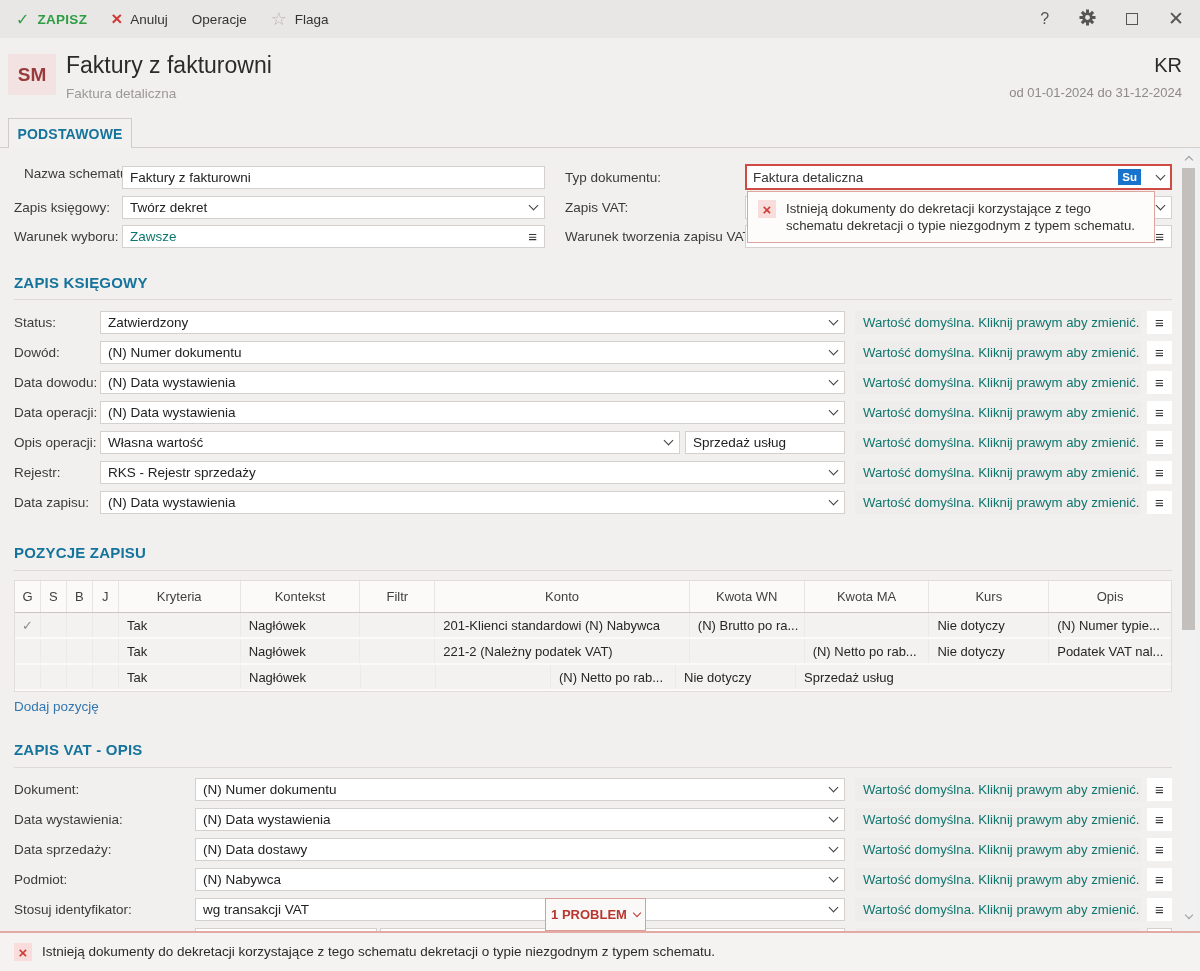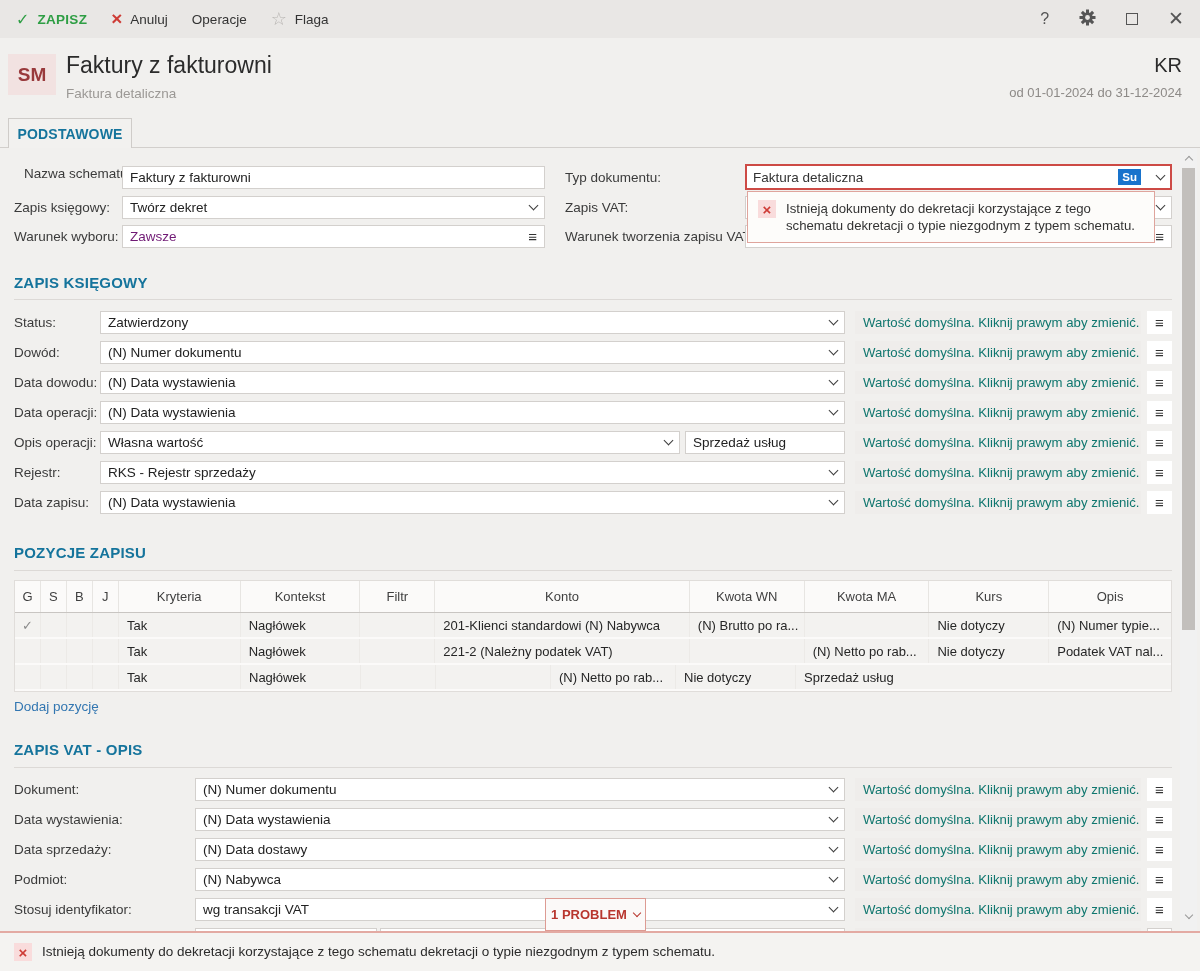--- a/index.html
+++ b/index.html
@@ -38,21 +38,21 @@
     background:#f2f1ef; border:1px solid #cfccc9; border-bottom:none; z-index:2;
     display:flex; align-items:center; justify-content:center;
     color:#15749c; font-weight:700; font-size:14px; letter-spacing:.2px; }
   
   .lbl { position:absolute; height:23px; line-height:23px; color:#3b3b3b; white-space:nowrap; }
   .inp { position:absolute; height:23px; background:#fff; border:1px solid #d3d0cd;
     display:flex; align-items:center; padding:0 7px; color:#222; white-space:nowrap; overflow:hidden; }
   .chev { width:7px; height:7px; border-right:1.6px solid #3c3c3c; border-bottom:1.6px solid #3c3c3c;
     transform:rotate(45deg); margin-left:auto; margin-top:-4px; flex:none; }
   .menu-glyph { font-size:15px; color:#333; margin-left:auto; flex:none; }
-  .link { color:#701a75; }
+  .link { color:#0f766e; }
   .def-panel { position:absolute; left:855px; width:286px; height:23px; background:#efedeb;
     display:flex; align-items:center; padding-left:8px; color:#0f766e; font-size:13.2px; white-space:nowrap; }
   .menu-box { position:absolute; left:1147px; width:25px; height:23px; background:#fff;
     display:flex; align-items:center; justify-content:center; }
   .menu-box .menu-glyph { margin:0; }
   .sec-title { position:absolute; left:14px; color:#15749c; font-weight:700; font-size:15px; letter-spacing:.2px; }
   .sec-rule { position:absolute; left:14px; width:1158px; height:1px; background:#dcd9d6; }
   
   .typ-box { position:absolute; left:745px; top:164px; width:427px; height:26px;
     background:#fff; border:2px solid #cd4a45; display:flex; align-items:center; padding:0 6px; }

